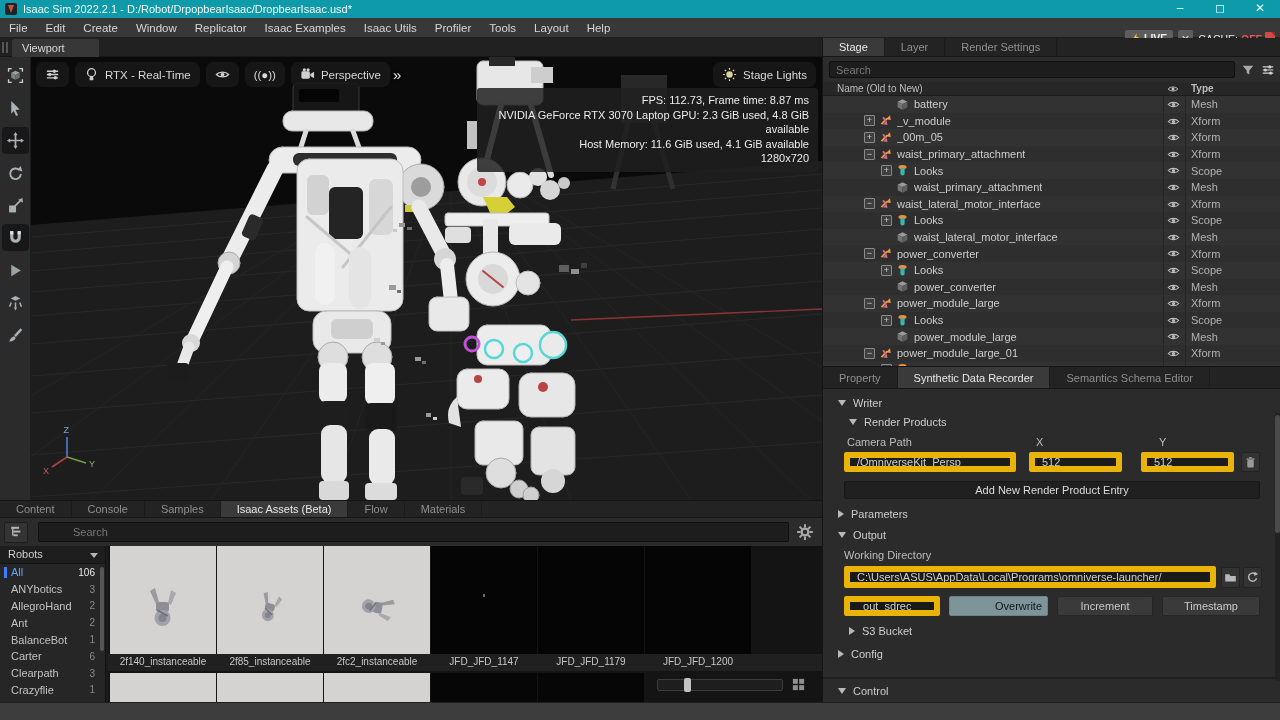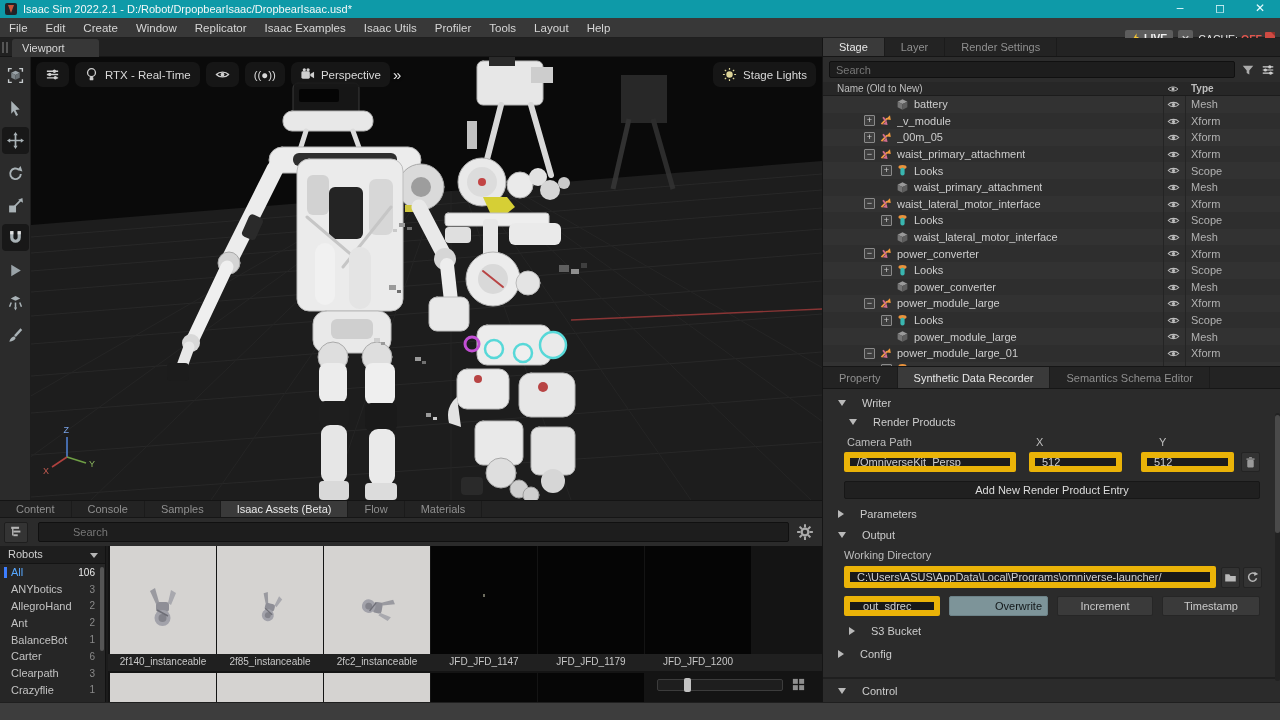--- a/index.html
+++ b/index.html
@@ -87,21 +87,21 @@
   .slab { font-size:11px; color:#cdcdcd; white-space:nowrap; overflow:hidden; }
   .ceye { position:absolute; left:344px; top:2px; width:14px; height:13px; color:#bdbdbd; }
   .ceye svg { width:13px; height:13px; }
   .ctype { position:absolute; left:368px; font-size:11px; color:#b2b2b2; }
 
   
   #recorder-panel { position:absolute; left:822px; top:366px; width:458px; height:336px; background:#2b2b2b;
     border-left:1px solid #151515; border-top:1px solid #161616; }
   #rec-tabs { height:22px; }
   #rec-body { position:absolute; left:0; top:22px; width:458px; height:314px; overflow:hidden; }
-  .sect { position:absolute; display:flex; align-items:center; gap:16px; font-size:11px; color:#cccccc; }
+  .sect { position:absolute; display:flex; align-items:center; gap:7px; font-size:11px; color:#cccccc; }
   .arr { width:0; height:0; }
   .arr.open { border-left:4.5px solid transparent; border-right:4.5px solid transparent; border-top:6px solid #b9b9b9; }
   .arr.closed { border-top:4.5px solid transparent; border-bottom:4.5px solid transparent; border-left:6px solid #b9b9b9; }
   .flabel { position:absolute; font-size:11px; color:#bdbdbd; }
   .field { position:absolute; height:20px; background:#1c1c1c; border:6px solid #eab308; border-radius:2px;
     color:#cfcfcf; font-size:11px; padding:0 7px; outline:none; font-family:"Liberation Sans",sans-serif; }
   .sqbtn { position:absolute; width:19px; height:20px; background:#333333; border:1px solid #232323;
     border-radius:2px; display:flex; align-items:center; justify-content:center; }
   .sqbtn svg { width:13px; height:13px; }
   .widebtn { position:absolute; background:#202020; border:1px solid #171717; border-radius:2px;
@@ -578,20 +578,26 @@
         </span>
         <span id="vp-chevrons">»</span>
       </div>
       <span class="vpill" id="stage-lights">
         <svg class="glyph">
             <use href="#i-sun"></use>
           </svg>
         <span>Stage Lights</span>
       </span>
 
+      <div id="vp-stats">
+        <div>FPS: 112.73, Frame time: 8.87 ms</div>
+        <div>NVIDIA GeForce RTX 3070 Laptop GPU: 2.3 GiB used, 4.8 GiB available</div>
+        <div>Host Memory: 11.6 GiB used, 4.1 GiB available</div>
+        <div>1280x720</div>
+      </div>
     </div>
   </div>
 
   <div id="stage-panel">
     <div class="tabstrip" id="stage-tabs">
       <span class="tab active">Stage</span>
       <span class="tab">Layer</span>
       <span class="tab">Render Settings</span>
     </div>
     <div id="stage-search-row">

